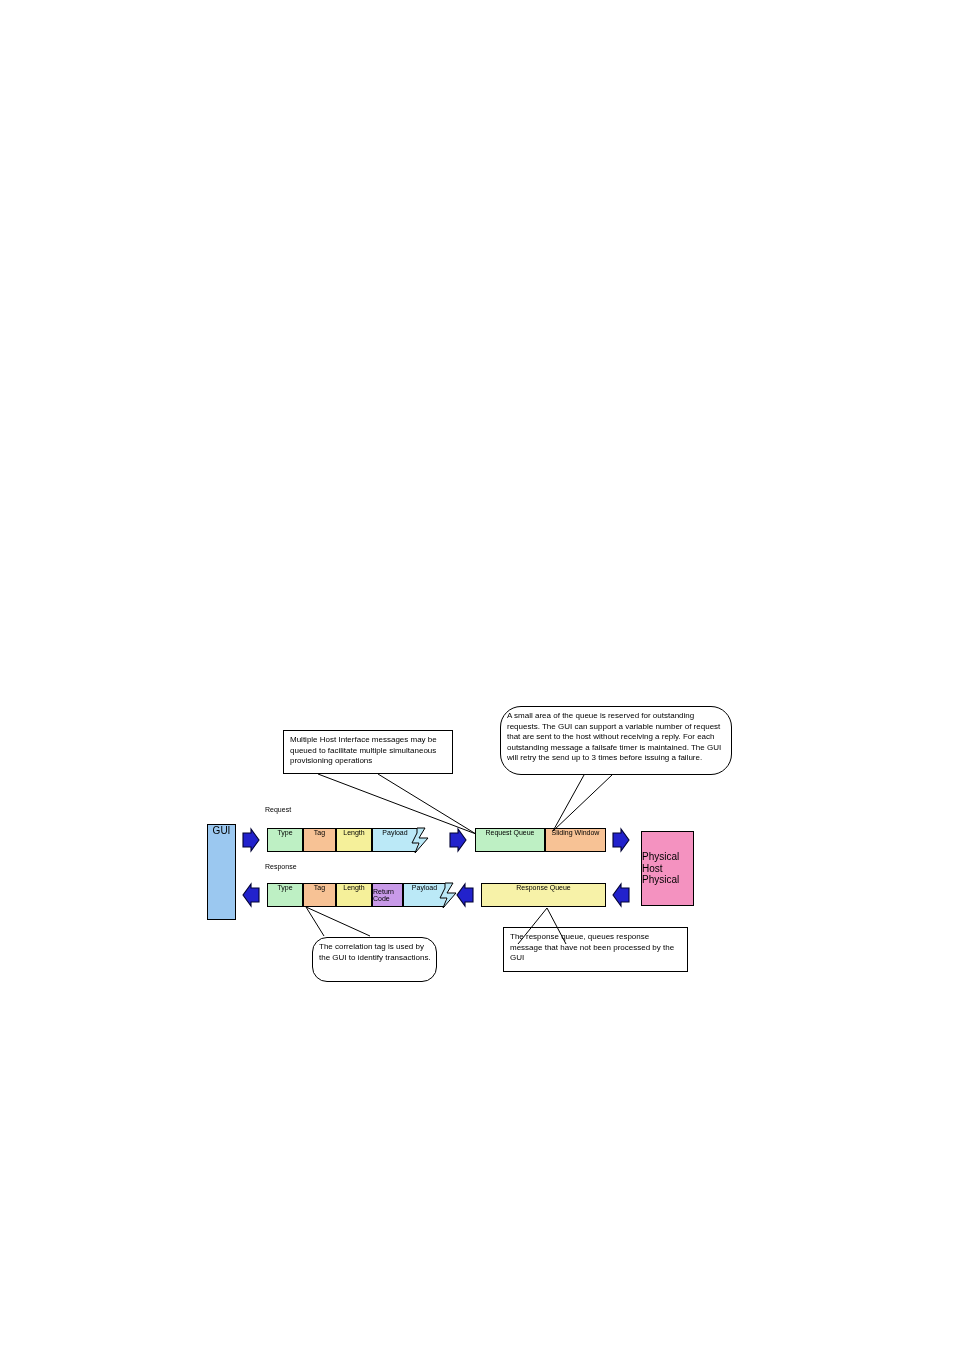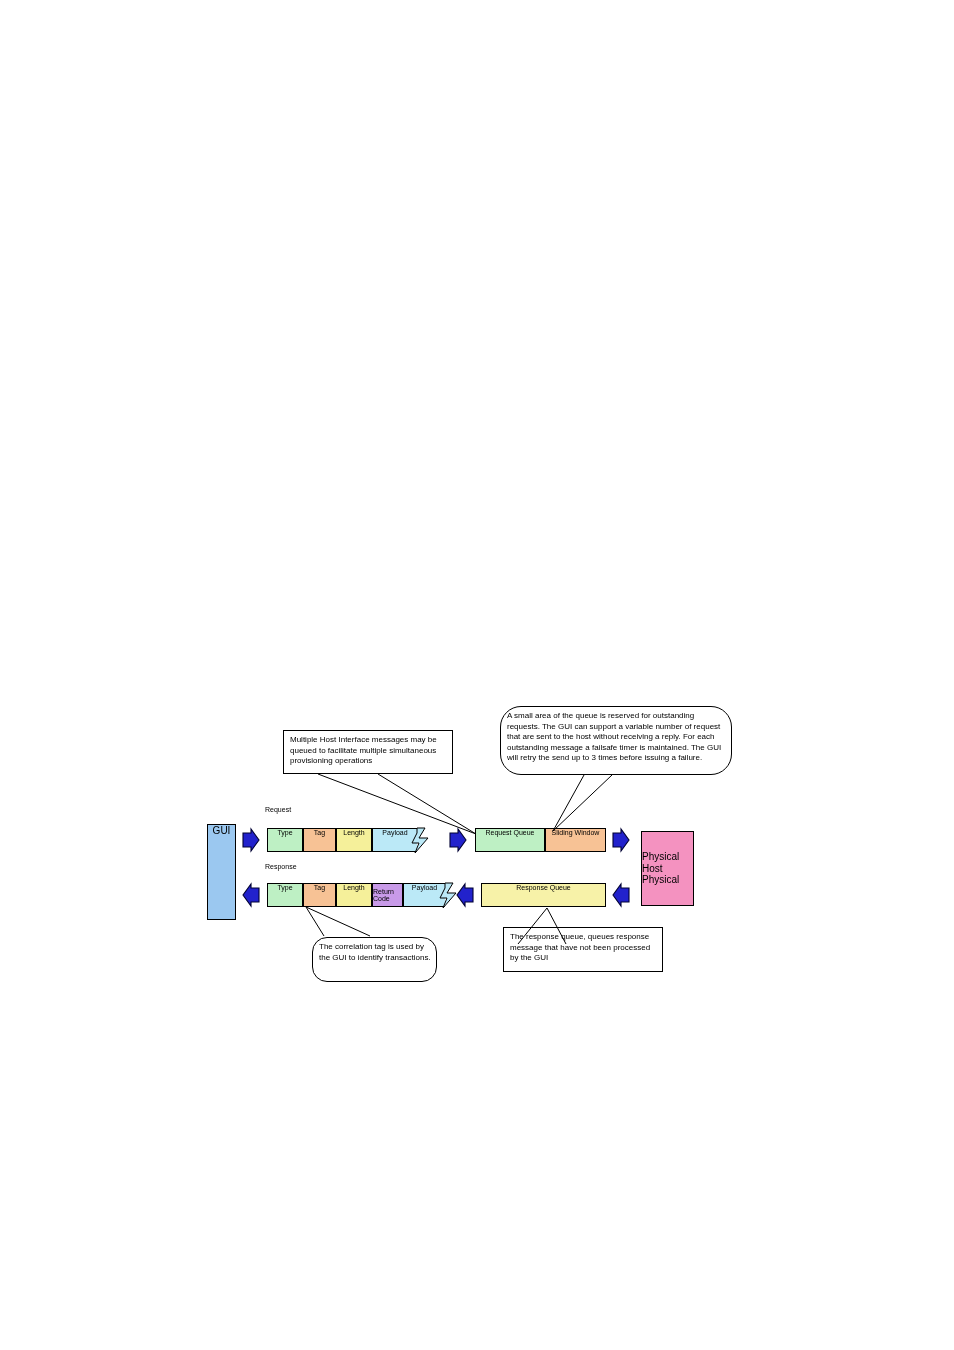--- a/index.html
+++ b/index.html
@@ -116,21 +116,21 @@
   .note-correlation {
     left: 312px;
     top: 937px;
     width: 125px;
     height: 45px;
     border-radius: 15px;
   }
   .note-respqueue {
     left: 503px;
     top: 927px;
-    width: 160px;
+    width: 185px;
     height: 45px;
   }
 
   
   #overlay {
     position: absolute;
     left: 0;
     top: 0;
     width: 954px;
     height: 1350px;

